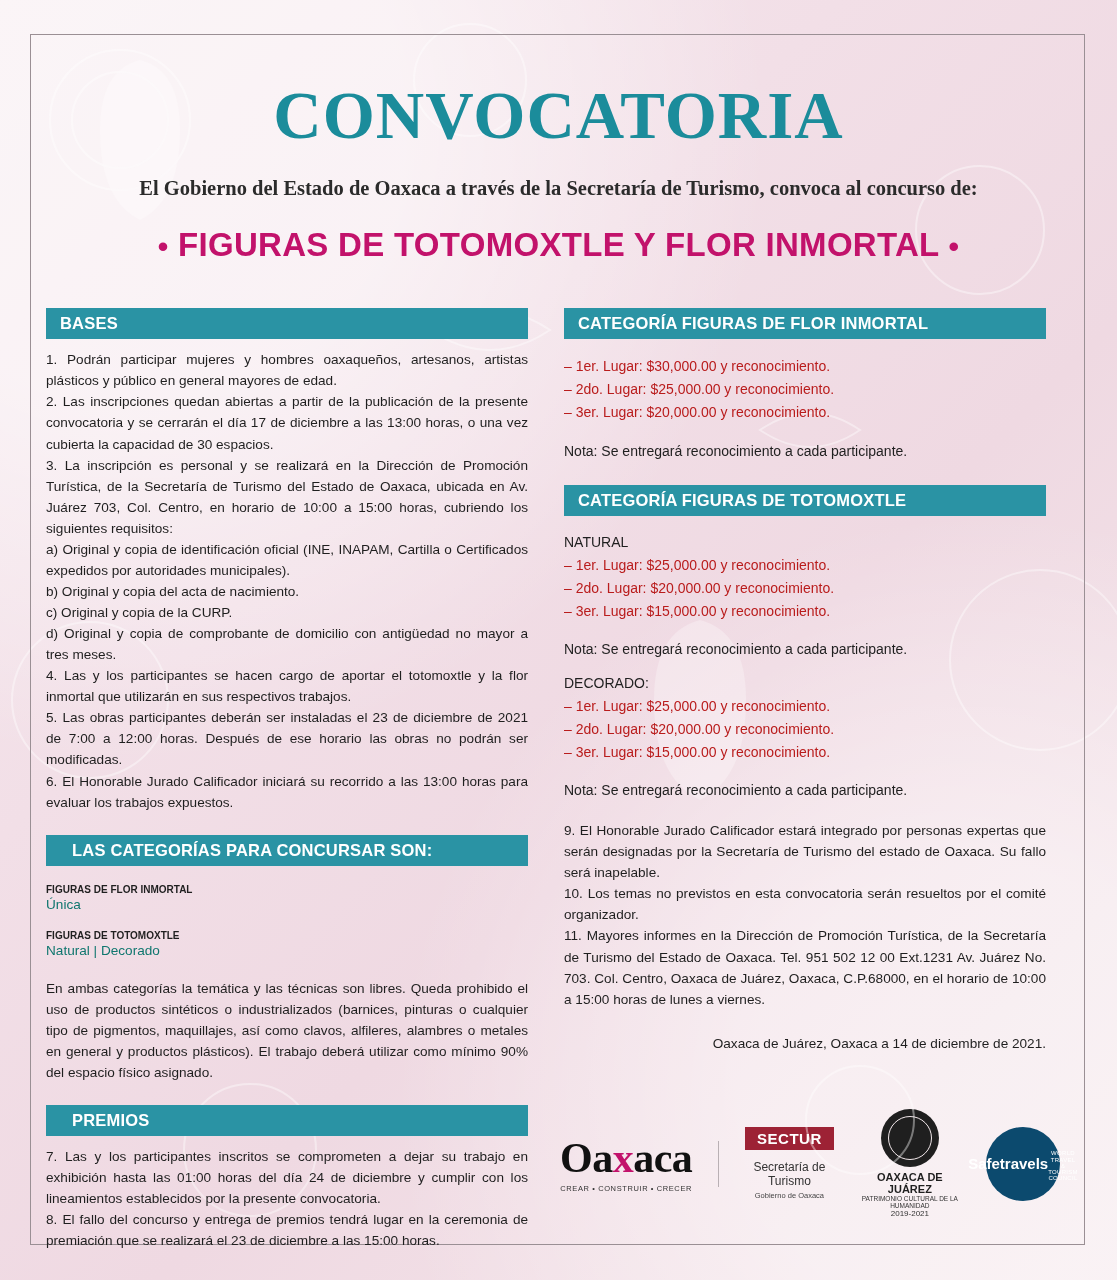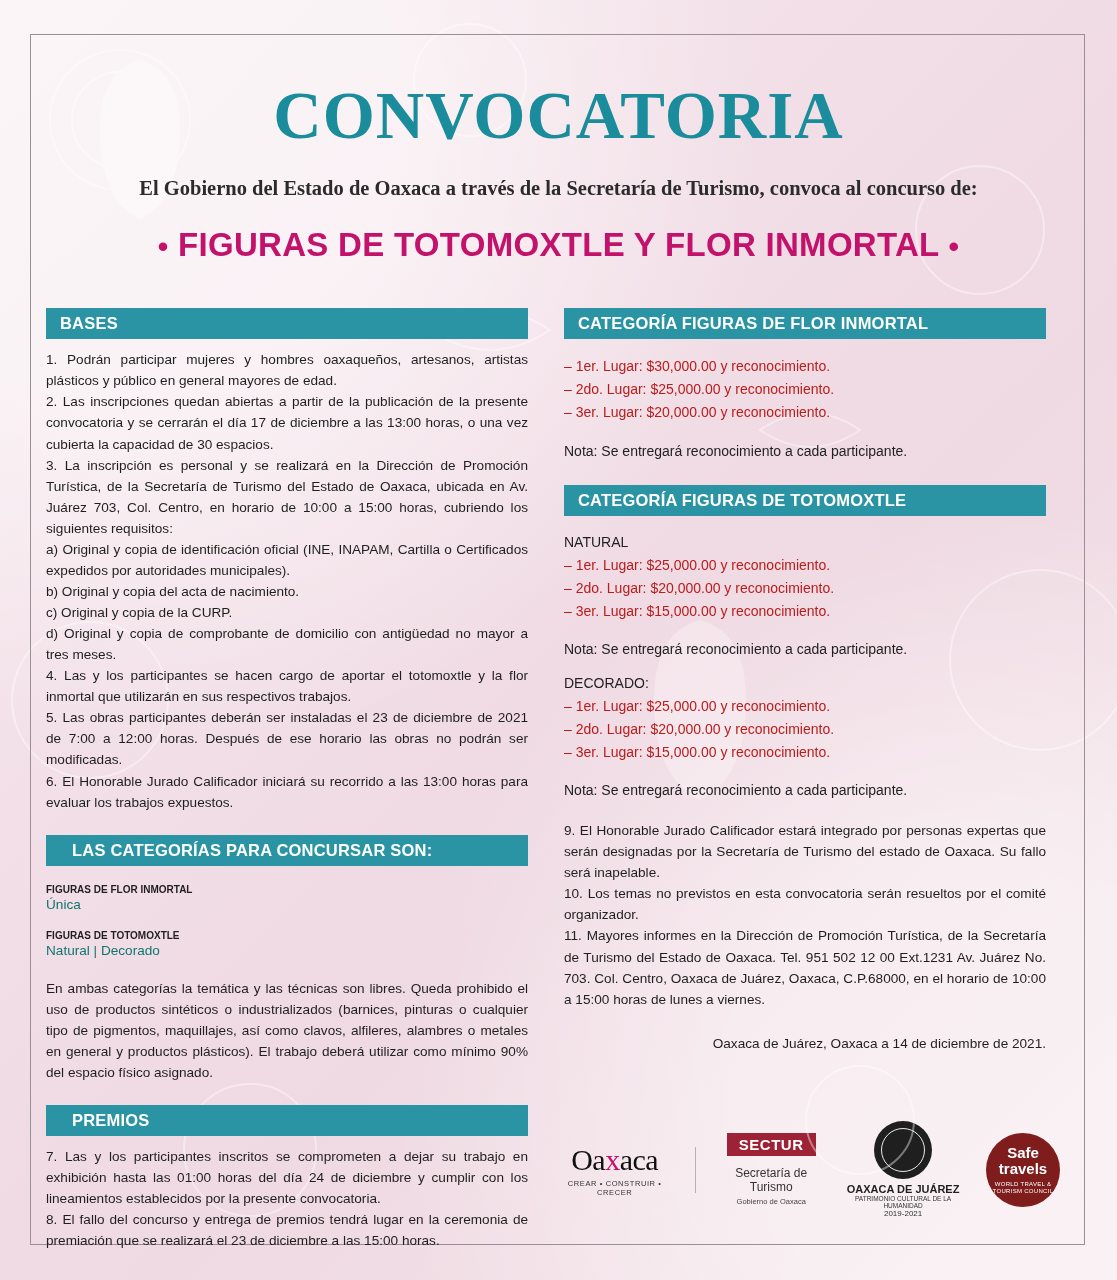--- a/index.html
+++ b/index.html
@@ -160,22 +160,22 @@
     left: 560px;
     bottom: 62px;
     width: 500px;
     display: flex;
     align-items: center;
     gap: 26px;
   }
   .logo-oaxaca { text-align: center; }
   .logo-oaxaca .word {
     font-family: "Liberation Serif", serif;
-    font-weight: normal;
-    font-size: 30px;
+    font-weight: bold;
+    font-size: 42px;
     color: #111;
     letter-spacing: -0.5px;
   }
   .logo-oaxaca .word .x { color: #c2126b; }
   .logo-oaxaca .tag {
     font-size: 7.5px;
     letter-spacing: 0.6px;
     color: #333;
     margin-top: 2px;
   }
@@ -225,27 +225,27 @@
     font-size: 11px;
     color: #1f1f1f;
     margin-top: 4px;
   }
   .jurez-sub { font-size: 6.5px; color: #333; }
   .jurez-years { font-size: 8px; color: #333; }
   .logo-safe { text-align: center; }
   .safe-circle {
     width: 74px; height: 74px;
     border-radius: 50%;
-    background: #7f1d1d;
+    background: #0c4a6e;
     color: #ffffff;
     font-weight: bold;
     font-size: 15px;
     line-height: 1.05;
     display: flex;
-    flex-direction: column;
+    flex-direction: row;
     justify-content: center;
     align-items: center;
     margin: 0 auto;
     position: relative;
   }
   .safe-circle .mini {
     font-size: 6px;
     font-weight: normal;
     margin-top: 5px;
     letter-spacing: 0.3px;

